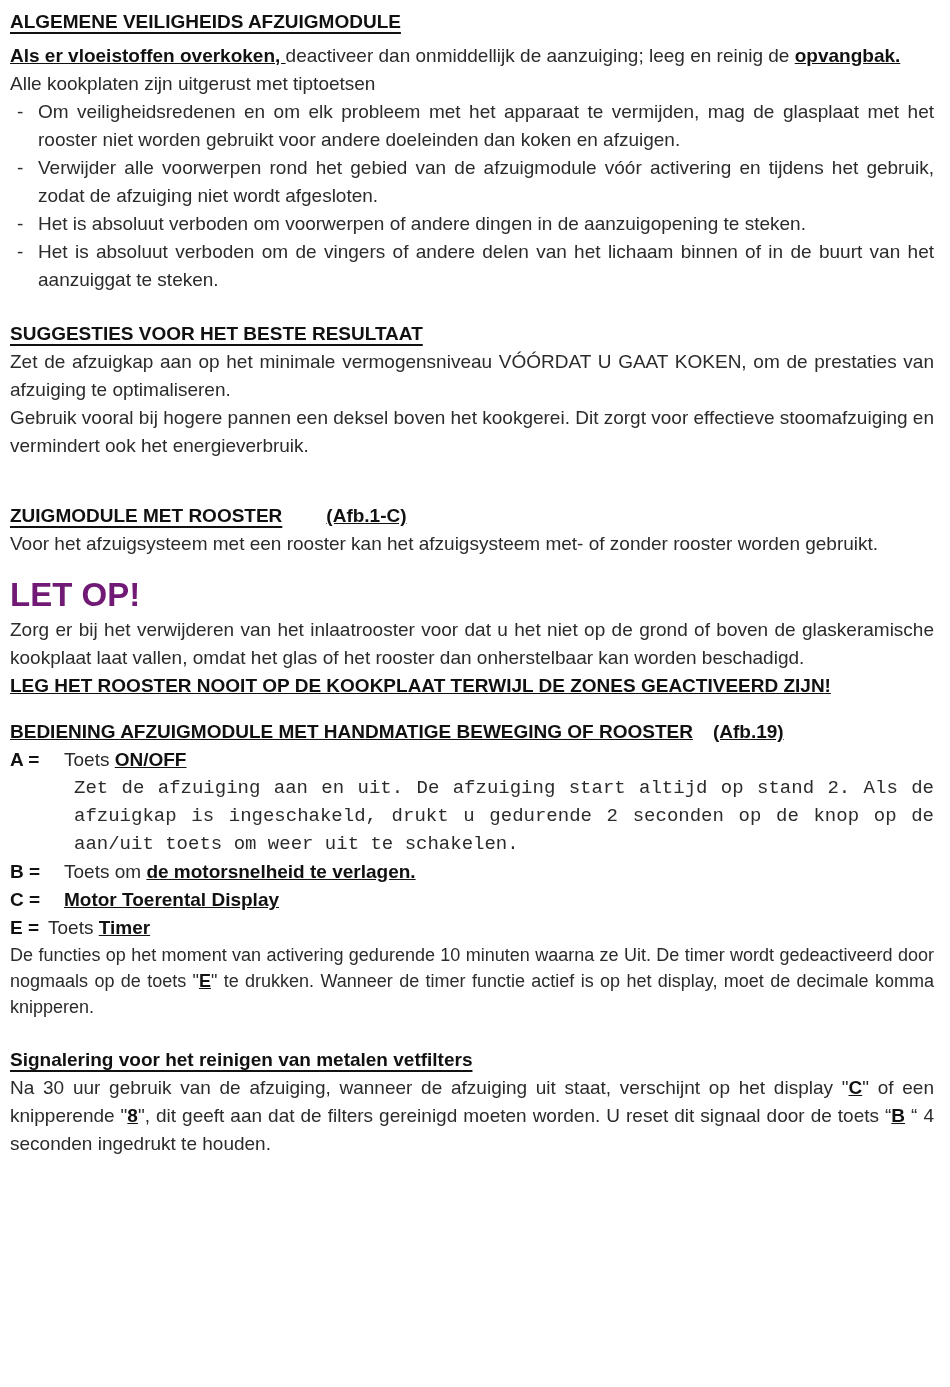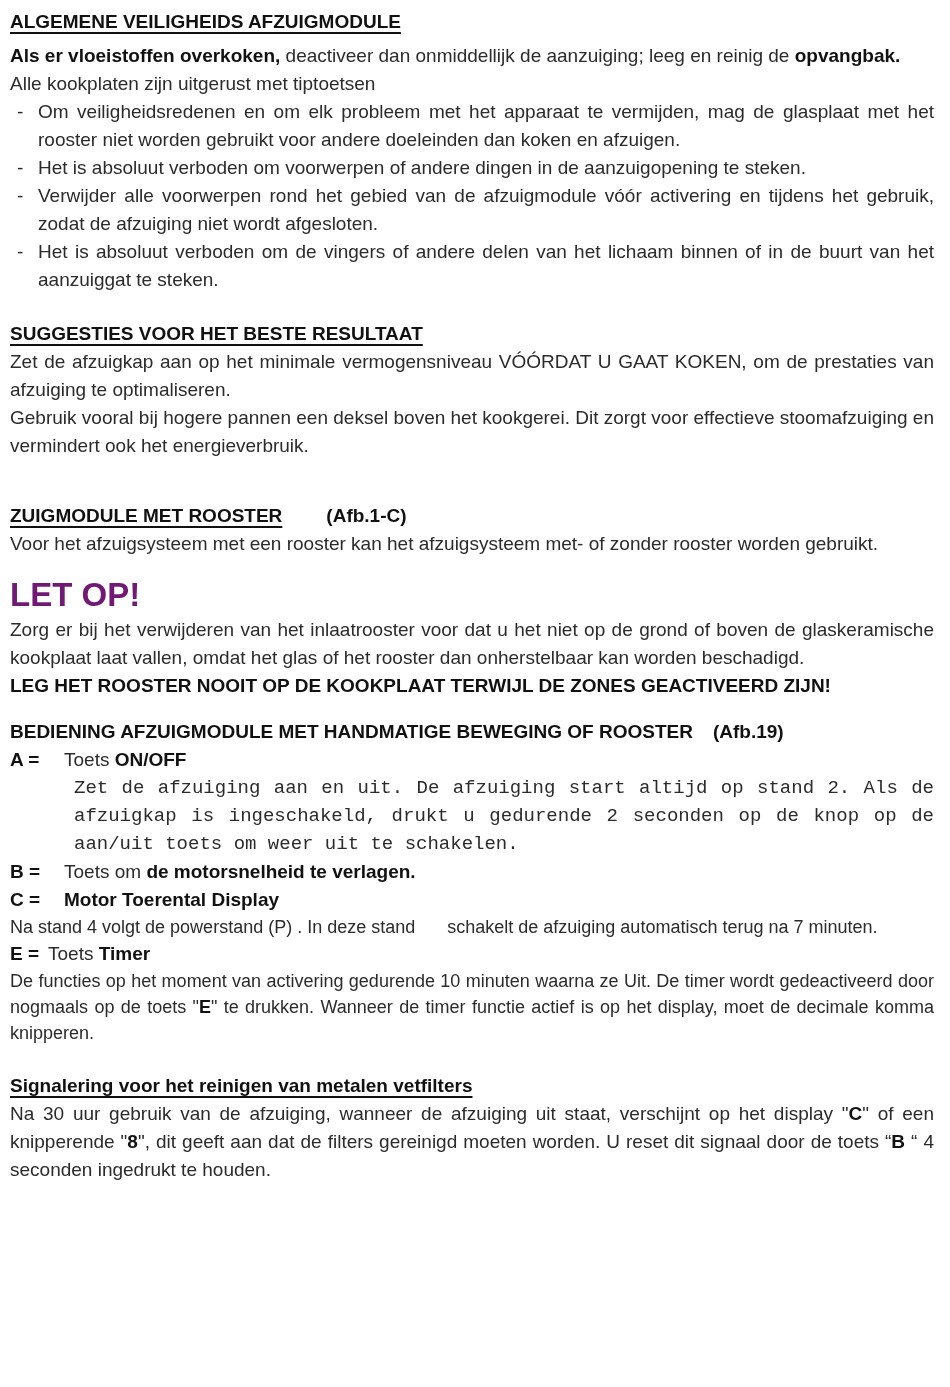--- a/index.html
+++ b/index.html
@@ -13,21 +13,21 @@
     box-sizing: border-box;
     padding: 8px 16px 0 10px;
     background: #ffffff;
     font-family: "Liberation Sans", sans-serif;
     font-size: 19px;
     line-height: 28px;
     color: #2b2b2b;
     overflow: hidden;
   }
   p, h1, h2, h3, h4, ul, li { margin: 0; padding: 0; }
-  .b { font-weight: 700; color: #111; }
+  .b { font-weight: 700; color: #111; text-decoration: underline; }
   .u {
     text-decoration: underline;
     text-decoration-thickness: 2px;
     text-underline-offset: 4px;
   }
   .heading {
     font-size: 19px;
     line-height: 28px;
     font-weight: 700;
     color: #111;
@@ -76,22 +76,22 @@
 </head>
 <body>
 
 <div class="page">
 
   <h1 class="heading"><span class="u">ALGEMENE VEILIGHEIDS AFZUIGMODULE</span></h1>
   <p class="mt-para j"><span class="b">Als er vloeistoffen overkoken, </span><span>deactiveer dan onmiddellijk de aanzuiging; leeg en reinig de </span><span class="b">opvangbak.</span></p>
   <p>Alle kookplaten zijn uitgerust met tiptoetsen</p>
   <ul class="bullets">
     <li>Om veiligheidsredenen en om elk probleem met het apparaat te vermijden, mag de glasplaat  met het rooster niet worden gebruikt voor andere doeleinden dan koken en afzuigen.</li>
+    <li>Verwijder alle voorwerpen rond het gebied van de afzuigmodule vóór activering en tijdens het gebruik, zodat de afzuiging niet wordt afgesloten.</li>
     <li>Het is absoluut verboden om voorwerpen of andere dingen in de aanzuigopening te steken.</li>
-    <li>Verwijder alle voorwerpen rond het gebied van de afzuigmodule vóór activering en tijdens het gebruik, zodat de afzuiging niet wordt afgesloten.</li>
     <li>Het is absoluut verboden om de vingers of andere delen van het lichaam binnen of in de buurt van het aanzuiggat te steken.</li>
   </ul>
 
   <h2 class="heading mt-s2"><span class="u">SUGGESTIES VOOR HET BESTE RESULTAAT</span></h2>
   <p class="j">Zet de afzuigkap aan op het minimale vermogensniveau VÓÓRDAT U GAAT KOKEN, om de prestaties van afzuiging te optimaliseren.</p>
   <p class="j">Gebruik vooral bij hogere pannen een deksel boven het kookgerei. Dit zorgt voor effectieve stoomafzuiging en vermindert ook het energieverbruik.</p>
 
   <h3 class="heading mt-s3"><span class="b u">ZUIGMODULE MET ROOSTER</span><span class="gapseg" style="width: 44px;"></span><span class="b">(Afb.1-C)</span></h3>
   <p>Voor het afzuigsysteem met een rooster kan het afzuigsysteem met- of zonder rooster worden gebruikt.</p>
 
@@ -102,21 +102,20 @@
   <h3 class="heading mt-s5"><span class="b">BEDIENING AFZUIGMODULE MET HANDMATIGE BEWEGING OF ROOSTER</span><span class="gapseg" style="width: 20px;"></span><span class="b">(Afb.19)</span></h3>
 
   <p class="ctl wide"><span class="ctl-label">A =</span><span><span>Toets </span><span class="b">ON/OFF</span></span></p>
   <p class="indented j">Zet de afzuiging aan en uit. De afzuiging start altijd op stand 2. Als de afzuigkap is ingeschakeld, drukt u gedurende 2 seconden op de knop op de aan/uit toets om weer uit te schakelen.</p>
 
   <p class="ctl wide"><span class="ctl-label">B =</span><span><span>Toets om </span><span class="b">de motorsnelheid te verlagen.</span></span></p>
 
   <p class="ctl wide"><span class="ctl-label">C =</span><span><span class="b">Motor Toerental Display</span></span></p>
 
 
-  <p class="small nowrap"><span>Na stand 4 volgt de powerstand (P) . In deze stand</span><span class="gapseg" style="width: 32px;"></span><span>schakelt de afzuiging automatisch terug na 7 minuten.</span></p>
 
   <p class="ctl tight"><span class="ctl-label">E =</span><span><span>Toets </span><span class="b">Timer</span></span></p>
 
   <p class="small j"><span>De functies op het moment van activering gedurende 10 minuten waarna ze Uit. De timer wordt gedeactiveerd door nogmaals op de toets "</span><span class="b">E</span><span>" te drukken. Wanneer de timer functie actief is op het display, moet de decimale komma knipperen.</span></p>
 
   <h3 class="heading mt-s6"><span class="u">Signalering voor het reinigen van metalen vetfilters</span></h3>
   <p class="j"><span>Na 30 uur gebruik van de afzuiging, wanneer de afzuiging uit staat, verschijnt op het display "</span><span class="b">C</span><span>" of een knipperende "</span><span class="b">8</span><span>", dit geeft aan dat de filters gereinigd moeten worden.  U reset dit signaal door de toets “</span><span class="b">B</span><span> “ 4 seconden ingedrukt te houden.</span></p>
 
 </div>
 

